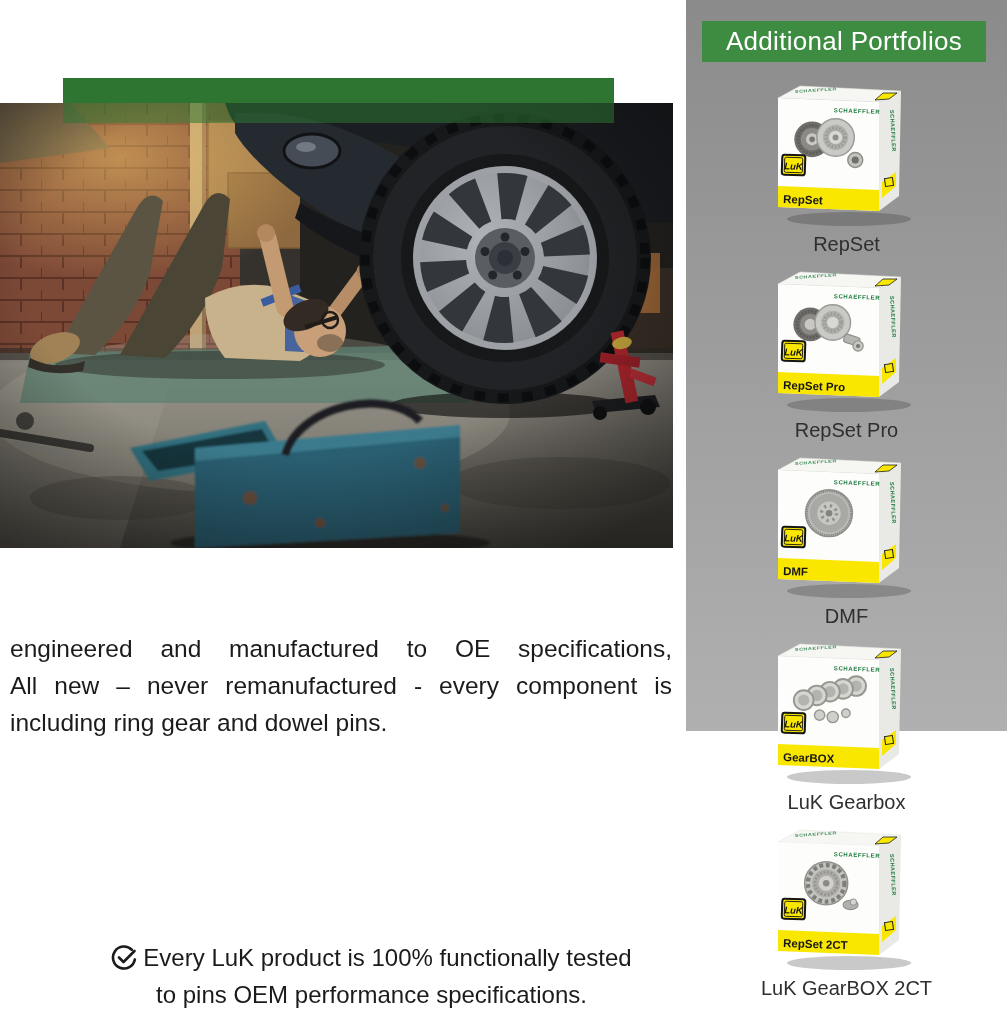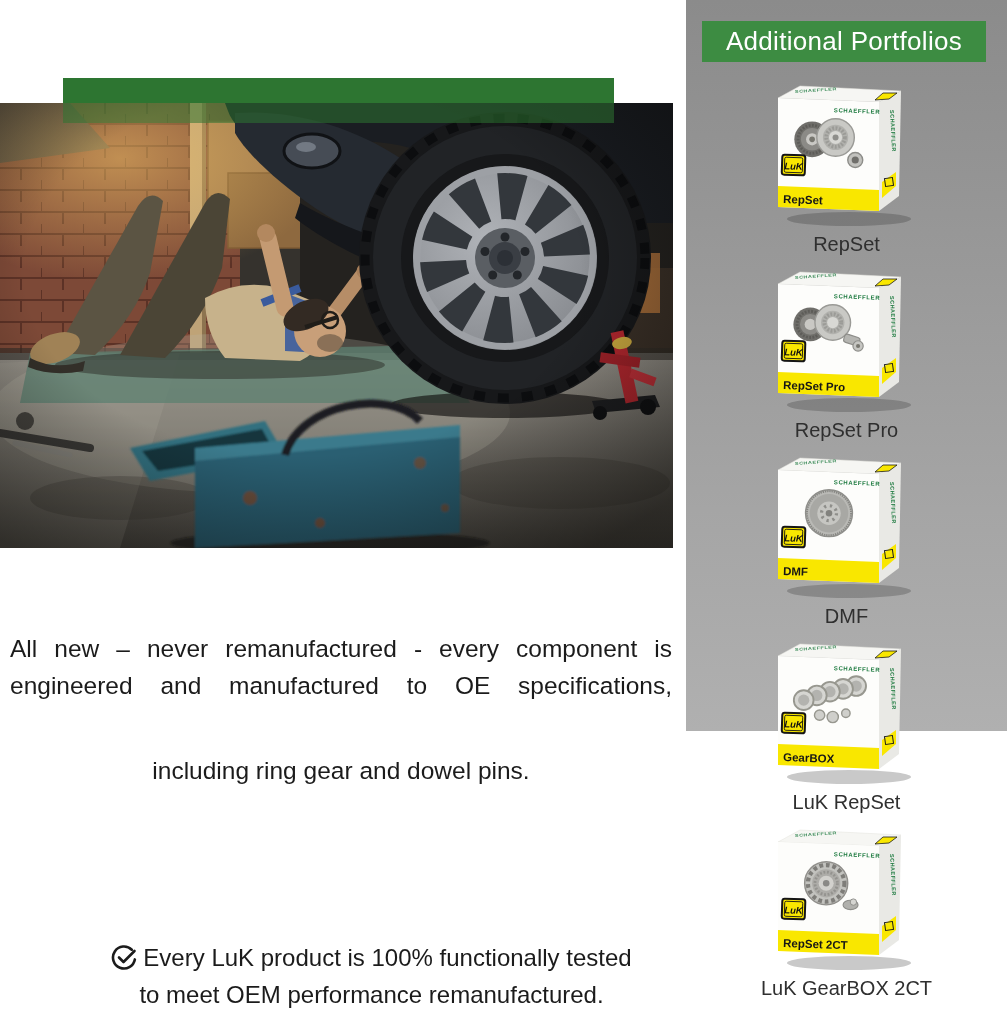--- a/index.html
+++ b/index.html
@@ -15,21 +15,21 @@
   .hero{position:absolute;left:0;top:103px;width:673px;height:445px;}
   .hero svg{display:block;width:100%;height:100%;}
   .banner-solid{position:absolute;left:63px;top:78px;width:551px;height:25px;
     background:var(--banner_green);}
   .banner-overlay{position:absolute;left:63px;top:103px;width:551px;height:20px;
     background:rgba(45,117,49,0.55);}
 
   .lead{position:absolute;left:10px;top:630px;width:662px;
     font-size:24.5px;line-height:37px;color:var(--text_dark);}
   .lead .fill{display:block;text-align:justify;text-align-last:justify;}
-  .lead .last{display:block;text-align:center;margin-top:48px;}
+  .lead .last{display:block;text-align:left;}
 
   .tested{position:absolute;left:70px;top:939px;width:603px;text-align:center;
     font-size:24px;line-height:37px;color:var(--text_dark);}
   .tested .row1{white-space:nowrap;}
   .check-ic{width:28px;height:28px;vertical-align:-5px;margin-right:4px;}
 
   
   .sidebar{position:absolute;left:686px;top:0;width:321px;height:731px;
     background:linear-gradient(180deg,var(--sidebar_gray_top) 0%,#9c9c9c 45%,var(--sidebar_gray_bottom) 100%);}
   .sidebar-header{position:absolute;left:16px;top:21px;width:284px;height:41px;
@@ -238,31 +238,31 @@
           <circle cx="420" cy="360" r="6" fill="#7b4b2f" opacity="0.7"></circle>
           <circle cx="445" cy="405" r="4" fill="#7b4b2f" opacity="0.7"></circle>
         </g>
         <rect width="673" height="445" fill="url(#vig)"></rect>
       </svg>
     </div>
     <div class="banner-solid"></div>
     <div class="banner-overlay"></div>
 
     <p class="lead">
+      <span class="fill">engineered and manufactured to OE specifications,</span>
       <span class="fill">All new – never remanufactured - every component is</span>
-      <span class="fill">engineered and manufactured to OE specifications,</span>
       <span class="last">including ring gear and dowel pins.</span>
     </p>
 
     <div class="tested">
       <span class="row1"><svg class="check-ic" viewBox="0 0 28 28">
             <path d="M20.78,6.72 A11,11 0 1 0 23.83,16.41" fill="none" stroke="#1b1b1b" stroke-width="2.6" stroke-linecap="round"></path>
             <path d="M8,14.5 L12.5,19 L23.5,8" fill="none" stroke="#1b1b1b" stroke-width="2.6" stroke-linecap="round" stroke-linejoin="round"></path>
           </svg><span>Every LuK product is 100% functionally tested</span></span><br>
-      <span>to meet OEM performance remanufactured.</span>
+      <span>to pins OEM performance specifications.</span>
     </div>
   </div>
 
   <aside class="sidebar">
     <div class="sidebar-header">Additional Portfolios</div>
     <div class="portfolio-list">
   <div class="pitem">
     <svg class="pbox" viewBox="0 0 170 152">
       <ellipse cx="80" cy="141" rx="62" ry="7" fill="rgba(40,40,40,0.25)"></ellipse>
 
@@ -388,21 +388,21 @@
       <use class="art-use" x="20" y="36" width="80" height="60" href="#art-bearings" xlink:href="#art-bearings"></use>
 
       <g transform="rotate(2 24 88)">
         <rect x="13" y="77" width="23" height="20" rx="2.5" fill="var(--luk_yellow,#f9e700)" stroke="#151515" stroke-width="2"></rect>
         <rect x="15.5" y="79.5" width="18" height="15" rx="1.5" fill="none" stroke="#151515" stroke-width="0.9"></rect>
         <text x="24.5" y="91.5" text-anchor="middle" font-size="9.5" font-weight="bold" font-style="italic" fill="#111">LuK</text>
       </g>
 
       <text x="14" y="125" font-size="11.5" font-weight="bold" fill="#161616" transform="rotate(2 14 125)">GearBOX</text>
     </svg>
-    <div class="pcaption">LuK RepSet</div>
+    <div class="pcaption">LuK Gearbox</div>
   </div>
 
   <div class="pitem">
     <svg class="pbox" viewBox="0 0 170 152">
       <ellipse cx="80" cy="141" rx="62" ry="7" fill="rgba(40,40,40,0.25)"></ellipse>
 
       <polygon points="9,20 110,24 132,13 31,8" fill="#f6f6f3" stroke="#e2e2dd" stroke-width="0.5"></polygon>
 
       <polygon points="110,24 132,13 130,118 110,133" fill="#e9e9e5"></polygon>
 

